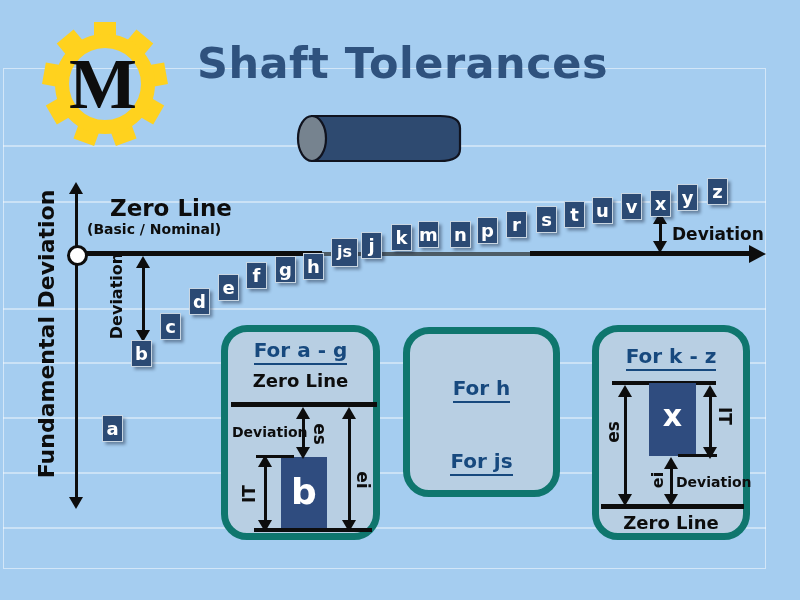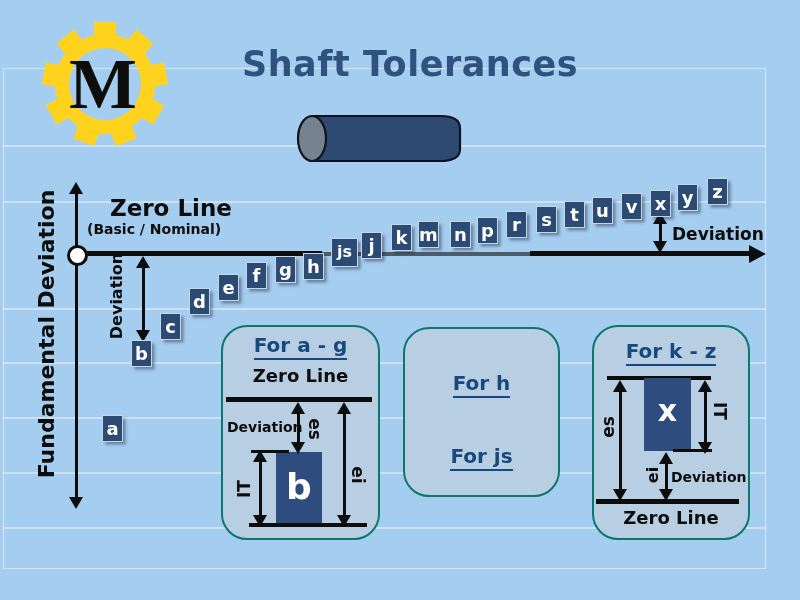--- a/index.html
+++ b/index.html
@@ -8,21 +8,21 @@
     background:#a5cdf0;
     font-family:"DejaVu Sans","Liberation Sans",sans-serif;
     color:#0d0d0d;
   }
   .abs{position:absolute;}
   
   .panel{position:absolute;left:3px;top:68px;width:761px;height:499px;
          border:1.5px solid rgba(255,255,255,0.5);}
   .gridline{position:absolute;left:3px;width:763px;height:1.5px;background:rgba(255,255,255,0.42);}
   
-  .page-title{position:absolute;left:197px;top:44px;font-size:35px;font-weight:bold;color:#2f527e;letter-spacing:0.5px;margin-left:45px;}
+  .page-title{position:absolute;left:197px;top:38px;font-size:43px;font-weight:bold;color:#2f527e;letter-spacing:0.5px;}
   
   .varrow{position:absolute;width:14px;display:flex;flex-direction:column;align-items:center;z-index:3;}
   .varrow .shaft{width:3px;flex:1;background:#0d0d0d;}
   .tri-up{width:0;height:0;border-left:7px solid transparent;border-right:7px solid transparent;border-bottom:12px solid #0d0d0d;}
   .tri-down{width:0;height:0;border-left:7px solid transparent;border-right:7px solid transparent;border-top:12px solid #0d0d0d;}
   .hline{position:absolute;background:#0d0d0d;z-index:2;}
   .tri-right{position:absolute;width:0;height:0;border-top:9px solid transparent;border-bottom:9px solid transparent;border-left:17px solid #0d0d0d;z-index:2;}
   .origin-dot{position:absolute;left:67px;top:245px;width:15px;height:15px;background:#ffffff;border:3.5px solid #0d0d0d;border-radius:50%;z-index:4;}
   
   .vlabel{position:absolute;white-space:nowrap;font-weight:bold;z-index:3;}
@@ -31,21 +31,21 @@
   
   .letter-box{
     position:absolute;width:21px;height:27px;background:#2b4a74;color:#fff;
     font-weight:bold;font-size:18px;line-height:26px;text-align:center;
     border:1.5px solid #c9d6e2;box-shadow:2.5px 2.5px 3px rgba(25,35,60,0.45);
     z-index:5;box-sizing:border-box;
   }
   .letter-box.wide{width:27px;font-size:16px;}
   
   .info-box{
-    position:absolute;background:#b8cfe3;border:2px solid #0f766e;border-radius:26px;
+    position:absolute;background:#b8cfe3;border:7px solid #0f766e;border-radius:26px;
     z-index:6;box-sizing:border-box;
   }
   .box-title{position:absolute;left:0;width:100%;text-align:center;font-size:20px;font-weight:bold;color:#17497e;}
   .box-title .und{border-bottom:2.5px solid #17497e;padding-bottom:1px;}
   .box-text{position:absolute;font-weight:bold;}
   .bar{position:absolute;background:#2f4c7f;color:#fff;font-weight:bold;text-align:center;}
   .tick{position:absolute;background:#0d0d0d;}
   .center{left:0;width:100%;text-align:center;}
 </style>
 </head>

